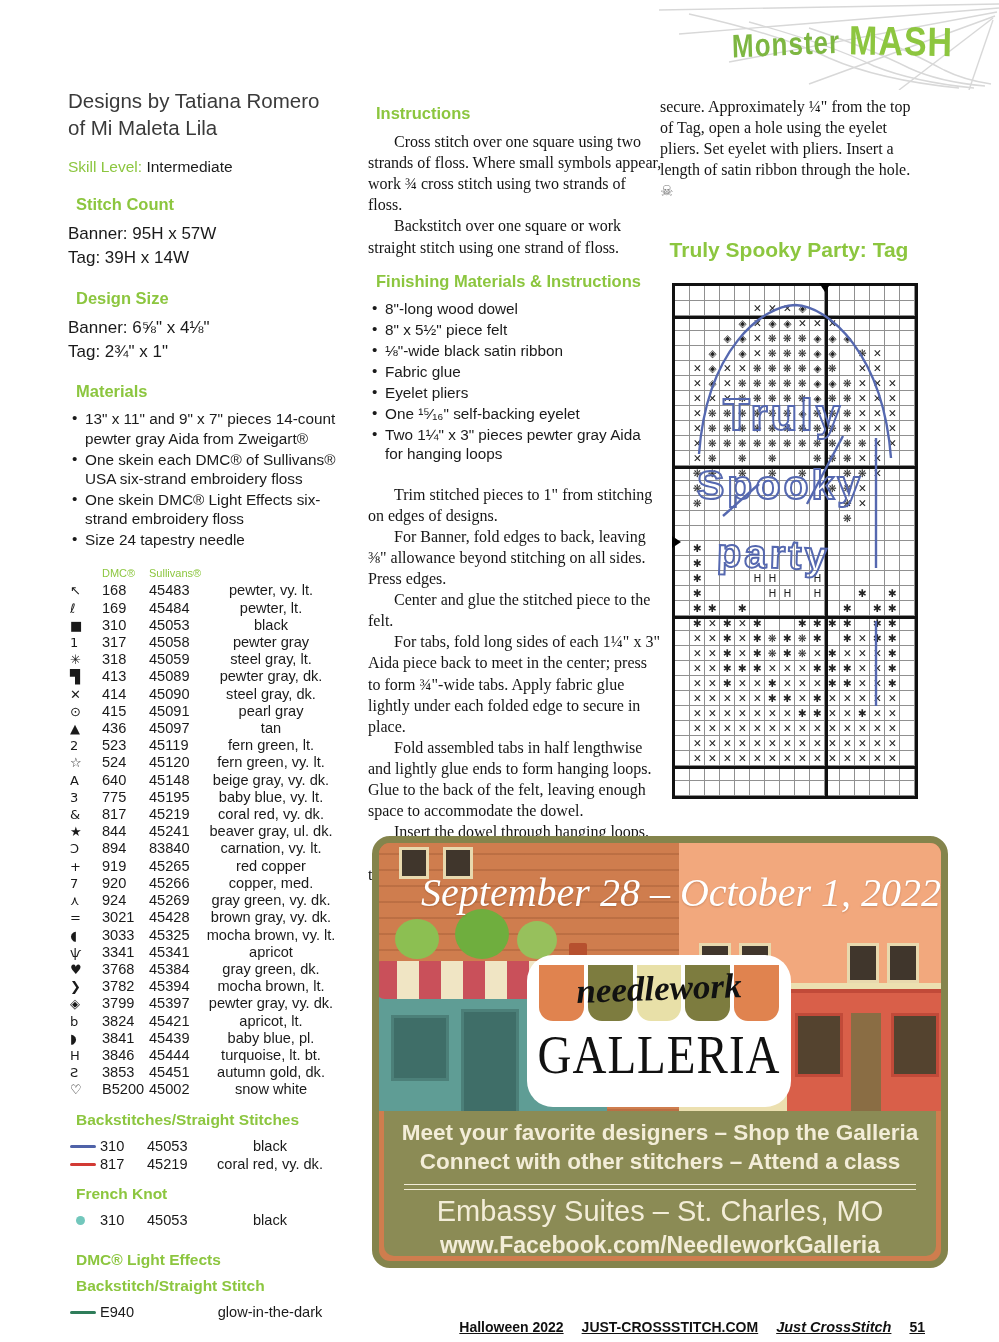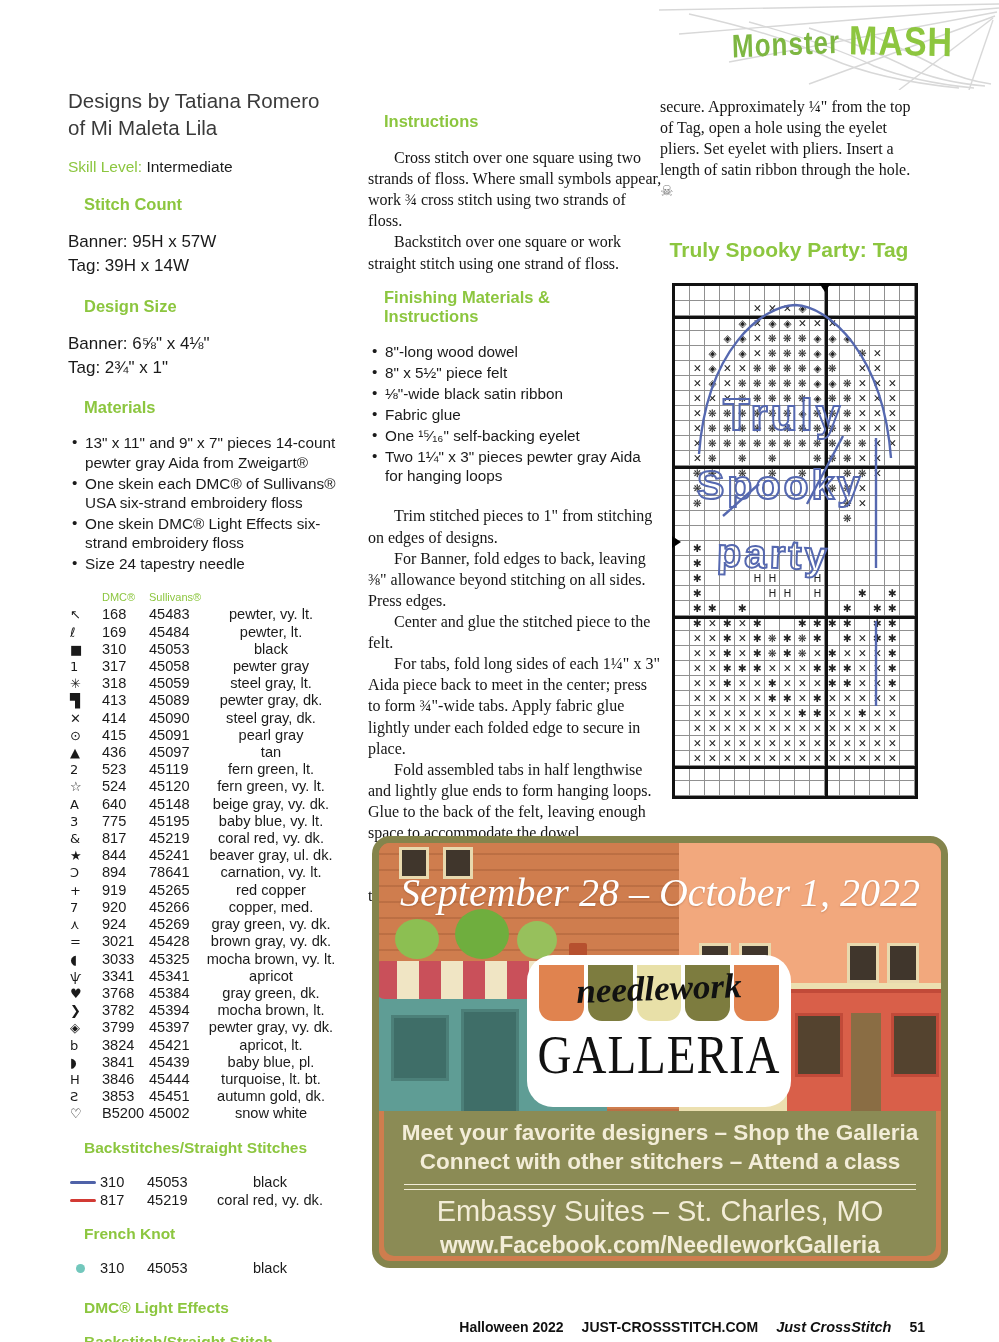--- a/index.html
+++ b/index.html
@@ -12,21 +12,21 @@
   .mast .w1{font-weight:800;font-size:26px;color:#7eb742;letter-spacing:1px;
             transform:scaleY(1.25) rotate(-2deg);display:inline-block;}
   .mast .w2{font-weight:800;font-size:34px;color:#8dc63f;letter-spacing:1px;
             transform:scaleY(1.2) rotate(1deg);display:inline-block;}
 
   
   .green{color:#8cc63f;font-weight:normal;}
   .col-left{position:absolute;left:68px;top:88px;width:268px;}
   .byline{font-size:20.5px;line-height:1.3;color:#3a3a3a;}
   .skill{margin-top:17px;font-size:15.5px;}
-  .sect-h{color:#8cc63f;font-weight:bold;font-size:16.5px;margin:16px;}
+  .sect-h{color:#8cc63f;font-weight:bold;font-size:16.5px;margin:8px;}
   .sect{margin-top:19px;}
   .plain{font-size:17px;line-height:1.4;}
   .bullets{margin-top:2px;}
   .bullet{position:relative;padding-left:17px;font-size:15.3px;line-height:1.25;margin-top:2px;}
   .bullet::before{content:"\2022";position:absolute;left:4px;top:-1px;}
 
   
   .floss{margin-top:16px;}
   .frow,.floss-head{display:flex;align-items:baseline;font-size:14.6px;line-height:17.2px;}
   .floss-head{font-size:11px;}
@@ -78,21 +78,21 @@
 
   
   .ad{position:absolute;left:372px;top:836px;width:562px;height:418px;border:7px solid #84844c;
       border-radius:18px;overflow:hidden;background:#cf7d4e;}
   .scene{position:absolute;left:0;top:0;width:562px;height:268px;}
   .b-left{position:absolute;left:0;top:0;width:300px;height:268px;background:#cf7d4e;
      background-image:repeating-linear-gradient(0deg,rgba(120,60,30,.22) 0 2px,transparent 2px 16px);}
   .b-rtop{position:absolute;left:300px;top:0;width:262px;height:140px;background:#f2a87d;}
   .b-rbot{position:absolute;left:300px;top:140px;width:262px;height:128px;background:#ece0b0;}
   .win{position:absolute;background:#40362c;border:3px solid #e8d9ae;}
-  .ad-date{position:absolute;top:26px;left:0;right:0;text-align:center;color:#fff;
+  .ad-date{position:absolute;top:26px;left:0;right:0;text-align:right;color:#fff;
            font-family:"Liberation Serif","DejaVu Serif",serif;font-style:italic;font-size:40px;
            text-shadow:0 1px 2px rgba(90,40,10,.25);}
   .shop-left{position:absolute;left:0;top:150px;width:228px;height:118px;background:#5f9d95;}
   .sl-door{position:absolute;background:#3f6e68;border:3px solid #4c8079;}
   .awning{position:absolute;left:-4px;top:118px;width:236px;height:38px;border-radius:6px 6px 10px 10px;
      background:repeating-linear-gradient(90deg,#c9505a 0 22px,#f0e5c4 22px 44px);}
   .bush{position:absolute;border-radius:50%;}
   .pot{position:absolute;background:#b6502f;width:18px;height:16px;border-radius:2px 2px 4px 4px;}
   .shop-right{position:absolute;left:408px;top:150px;width:154px;height:118px;background:#d95f49;}
   .sr-awn{position:absolute;left:408px;top:146px;width:154px;height:14px;background:#c14a39;}
@@ -110,21 +110,21 @@
      border-radius:0 0 10px 10px;color:#f3edd8;text-align:center;}
   .ap1{font-weight:bold;font-size:22.5px;margin-top:9px;}
   .ap2{font-weight:bold;font-size:22.5px;margin-top:3px;}
   .ap-rule{height:4px;border-top:1.5px solid #f3edd8;border-bottom:1.5px solid #f3edd8;margin:9px 20px 5px;}
   .ap-venue{font-weight:normal;font-size:29px;}
   .ap-fb{font-weight:bold;font-size:23px;margin-top:4px;}
   .ap-web{font-weight:bold;font-size:21.5px;margin-top:3px;}
 
   
   .footer{position:absolute;top:1300px;right:74px;display:flex;gap:18px;align-items:baseline;
-          font-size:14px;font-weight:bold;color:#111;}
+          font-size:14px;font-weight:bold;color:#111;text-decoration:underline;}
   .footer .mag{font-style:italic;font-size:14.5px;margin-top:19px;}
 </style>
 </head>
 <body>
 
 <div class="page">
 
   <svg class="web-svg" width="340" height="90" viewBox="0 0 340 90">
     <g stroke="#d8d8d8" stroke-width="1.4" fill="none">
       <path d="M340 4 L0 10"></path>
@@ -291,21 +291,21 @@
           <div class="frow">
             <span class="sym">★</span>
             <span class="dmc">844</span>
             <span class="sul">45241</span>
             <span class="cname">beaver gray, ul. dk.</span>
           </div>
 
           <div class="frow">
             <span class="sym">Ɔ</span>
             <span class="dmc">894</span>
-            <span class="sul">78641</span>
+            <span class="sul">83840</span>
             <span class="cname">carnation, vy. lt.</span>
           </div>
 
           <div class="frow">
             <span class="sym">+</span>
             <span class="dmc">919</span>
             <span class="sul">45265</span>
             <span class="cname">red copper</span>
           </div>
 
@@ -457,20 +457,21 @@
         <p>Backstitch over one square or work straight stitch using one strand of floss.</p>
       </div>
 
     <div class="sect-h mid-h">Finishing Materials &amp; Instructions</div>
     <div class="bullets">
 
     <div class="bullet">8"-long wood dowel</div>
         <div class="bullet">8" x 5½" piece felt</div>
         <div class="bullet">⅛"-wide black satin ribbon</div>
         <div class="bullet">Fabric glue</div>
+        <div class="bullet">Eyelet pliers</div>
         <div class="bullet">One ¹⁵⁄₁₆" self-backing eyelet</div>
         <div class="bullet">Two 1¼" x 3" pieces pewter gray Aida for hanging loops</div>
       </div>
 
     <div class="serif" style="margin-top:20px;">
 
     <p>Trim stitched pieces to 1" from stitching on edges of designs.</p>
         <p>For Banner, fold edges to back, leaving ⅜" allowance beyond stitching on all sides. Press edges.</p>
         <p>Center and glue the stitched piece to the felt.</p>
         <p>For tabs, fold long sides of each 1¼" x 3" Aida piece back to meet in the center; press to form ¾"-wide tabs. Apply fabric glue lightly under each folded edge to secure in place.</p>

